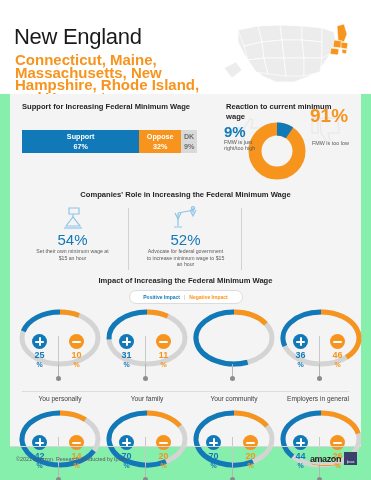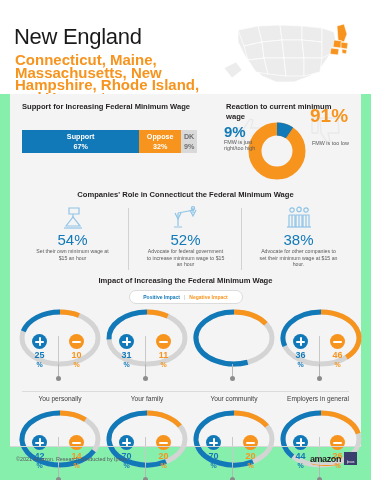--- a/index.html
+++ b/index.html
@@ -181,21 +181,21 @@
         </svg>
       </div>
 
       <div class="stat9">9%</div>
       <div class="lbl9">FMW is just right/too high</div>
       <div class="stat91">91%</div>
       <div class="lbl91">FMW is too low</div>
     </div>
 
     <div class="companies">
-      <div class="sec-head companies-title">Companies' Role in Connecticut the Federal Minimum Wage</div>
+      <div class="sec-head companies-title">Companies' Role in Increasing the Federal Minimum Wage</div>
 
       <div class="divv" style="left:118px;"></div>
       <div class="divv" style="left:231px;"></div>
 
       <div class="col3 c1">
         <div class="iconbox">
           <svg viewBox="0 0 26 24" width="26" height="24">
             <g fill="none" stroke="#8fc4e6" stroke-width="1.2">
               <path d="M9 2 L19 2 L19 8 L9 8 Z"></path>
               <path d="M13 8 L13 12"></path>
@@ -218,37 +218,20 @@
               <path d="M18 4 L21 10 L24 4"></path>
               <circle cx="21" cy="2.2" r="1.6"></circle>
               <path d="M6 7 L6 20 M2 21 L10 21"></path>
             </g>
           </svg>
         </div>
         <div class="bignum">52%</div>
         <div class="desc">Advocate for federal government to increase minimum wage to $15 an hour</div>
       </div>
 
-      <div class="col3 c3">
-        <div class="iconbox">
-          <svg viewBox="0 0 30 24" width="30" height="24">
-            <g fill="none" stroke="#8fc4e6" stroke-width="1.2">
-              <circle cx="8" cy="4" r="2.2"></circle>
-                <circle cx="15" cy="3.4" r="2.2"></circle>
-                <circle cx="22" cy="4" r="2.2"></circle>
-              <path d="M5 9 L11 9 L11 21 M8 9 L8 21 M5 9 L5 21"></path>
-              <path d="M12 9 L18 9 L18 21 M15 9 L15 21 M12 9 L12 21"></path>
-              <path d="M19 9 L25 9 L25 21 M22 9 L22 21 M19 9 L19 21"></path>
-              <path d="M3 21 L27 21"></path>
-            </g>
-          </svg>
-        </div>
-        <div class="bignum">38%</div>
-        <div class="desc">Advocate for other companies to set their minimum wage at $15 an hour.</div>
-      </div>
     </div>
 
     <div class="impact">
       <div class="sec-head impact-title">Impact of Increasing the Federal Minimum Wage</div>
       <div class="legend">
         <span class="lg-pos">Positive Impact</span>
         <span class="lg-sep">|</span>
         <span class="lg-neg">Negative Impact</span>
       </div>
 

